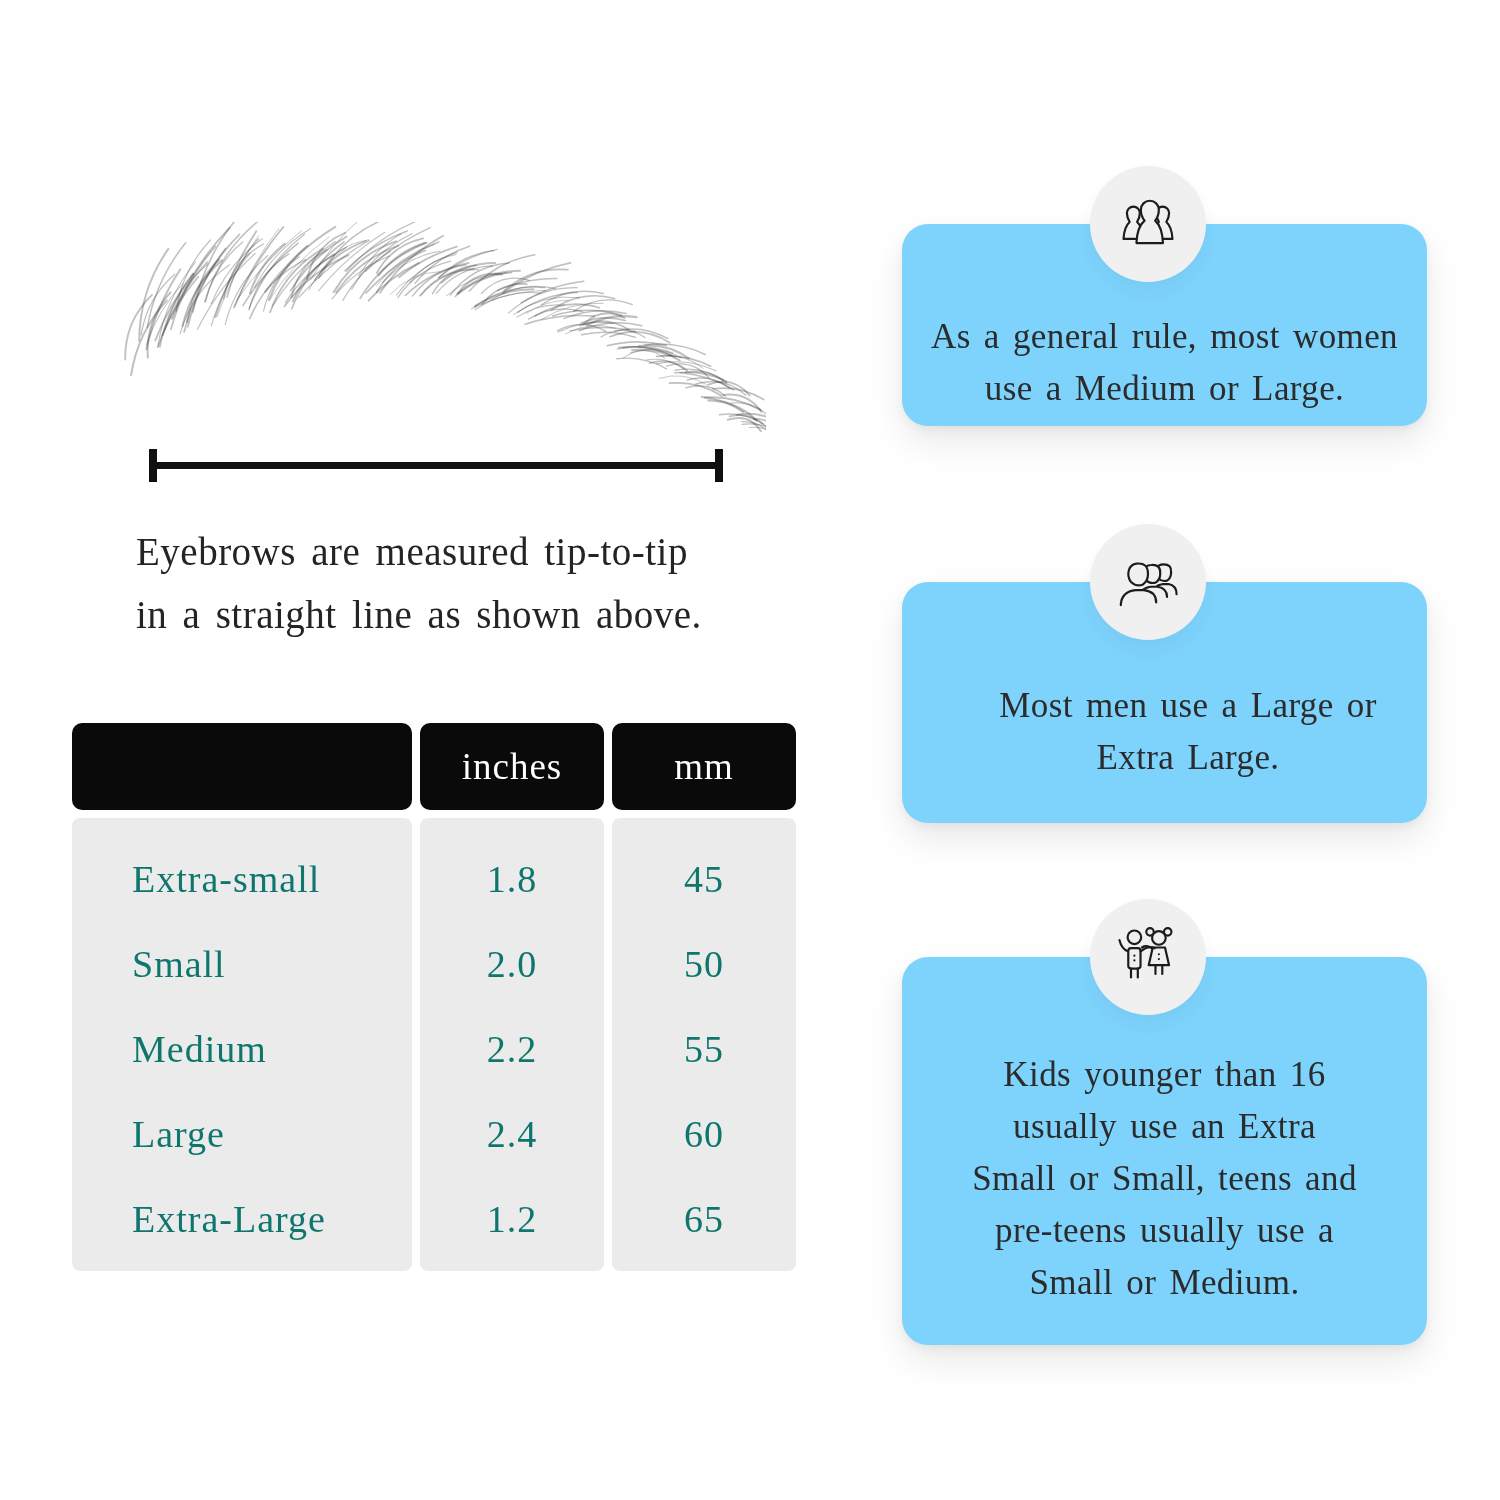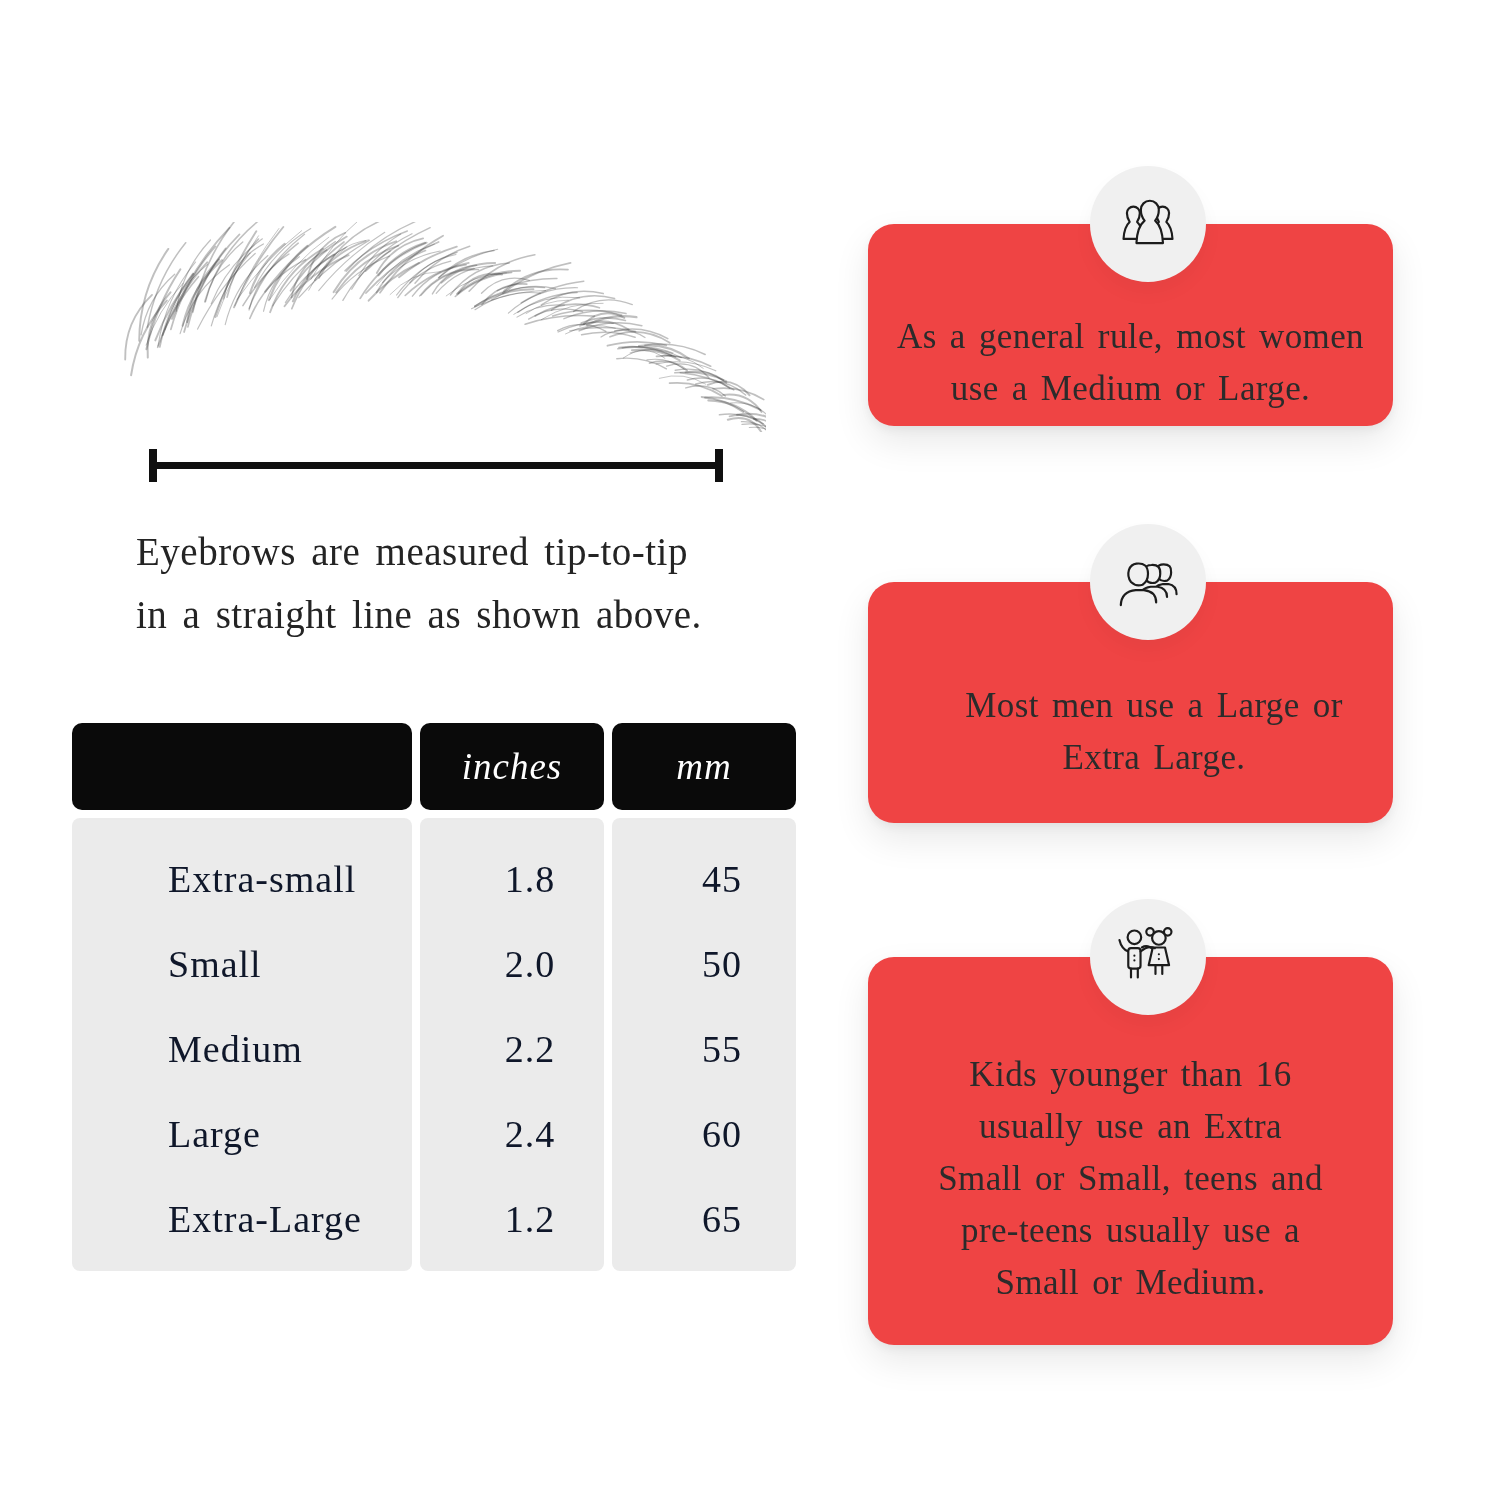--- a/index.html
+++ b/index.html
@@ -11,31 +11,31 @@
   
   .eyebrow-svg { position:absolute; left:118px; top:222px; width:648px; height:210px; }
   
   .measure-line { position:absolute; left:152px; top:462px; width:568px; height:7px; background:#101010; }
   .measure-line .tick { position:absolute; top:-13px; width:8px; height:33px; background:#101010; }
   .tick-left { left:-3px; } .tick-right { right:-3px; }
   
   .caption { position:absolute; left:136px; top:520px; font-size:39px; line-height:63px;
     letter-spacing:0.5px; word-spacing:5px; color:#242424; }
   
-  .table-header { position:absolute; left:72px; top:723px; width:724px; display:flex; gap:8px;font-style:italic; }
+  .table-header { position:absolute; left:72px; top:723px; width:724px; display:flex; gap:8px; }
   .th { background:#0a0a0a; height:87px; border-radius:10px; color:#ffffff; display:flex;
     align-items:center; justify-content:center; font-size:37px; letter-spacing:1px; }
   .w1 { width:340px; } .w2 { width:184px; } .w3 { width:184px; }
   .table-body { position:absolute; left:72px; top:818px; width:724px; display:flex; gap:8px; }
   .tcol { background:#ebebeb; border-radius:8px; height:453px; padding-top:18px; }
   .cell { height:85px; display:flex; align-items:center; justify-content:center;
-    font-size:38px; letter-spacing:1px; color:#0f172a;margin-left:36px; }
+    font-size:38px; letter-spacing:1px; color:#0f766e; }
   .tcol-sizes .cell { justify-content:flex-start; padding-left:60px; }
   
-  .card { position:absolute; left:868px; width:525px; background:#ef4444; border-radius:26px;
+  .card { position:absolute; left:902px; width:525px; background:#7dd3fc; border-radius:26px;
     box-shadow:0 16px 36px rgba(0,0,0,0.09), 0 4px 10px rgba(0,0,0,0.05);
     display:flex; flex-direction:column; align-items:center; justify-content:center;
     text-align:center; font-size:35px; line-height:52px; letter-spacing:0.4px;
     word-spacing:4px; color:#2b2b2b; }
   .card-women { top:224px; height:202px; padding-top:75px; }
   .card-men   { top:582px; height:241px; padding-top:58px;padding-left:47px; }
   .card-kids  { top:957px; height:388px; padding-top:56px; }
   .badge { position:absolute; left:1090px; width:116px; height:116px; border-radius:50%;
     background:#f0f0f0; display:flex; align-items:center; justify-content:center;
     box-shadow:0 10px 20px rgba(0,0,0,0.04); }

